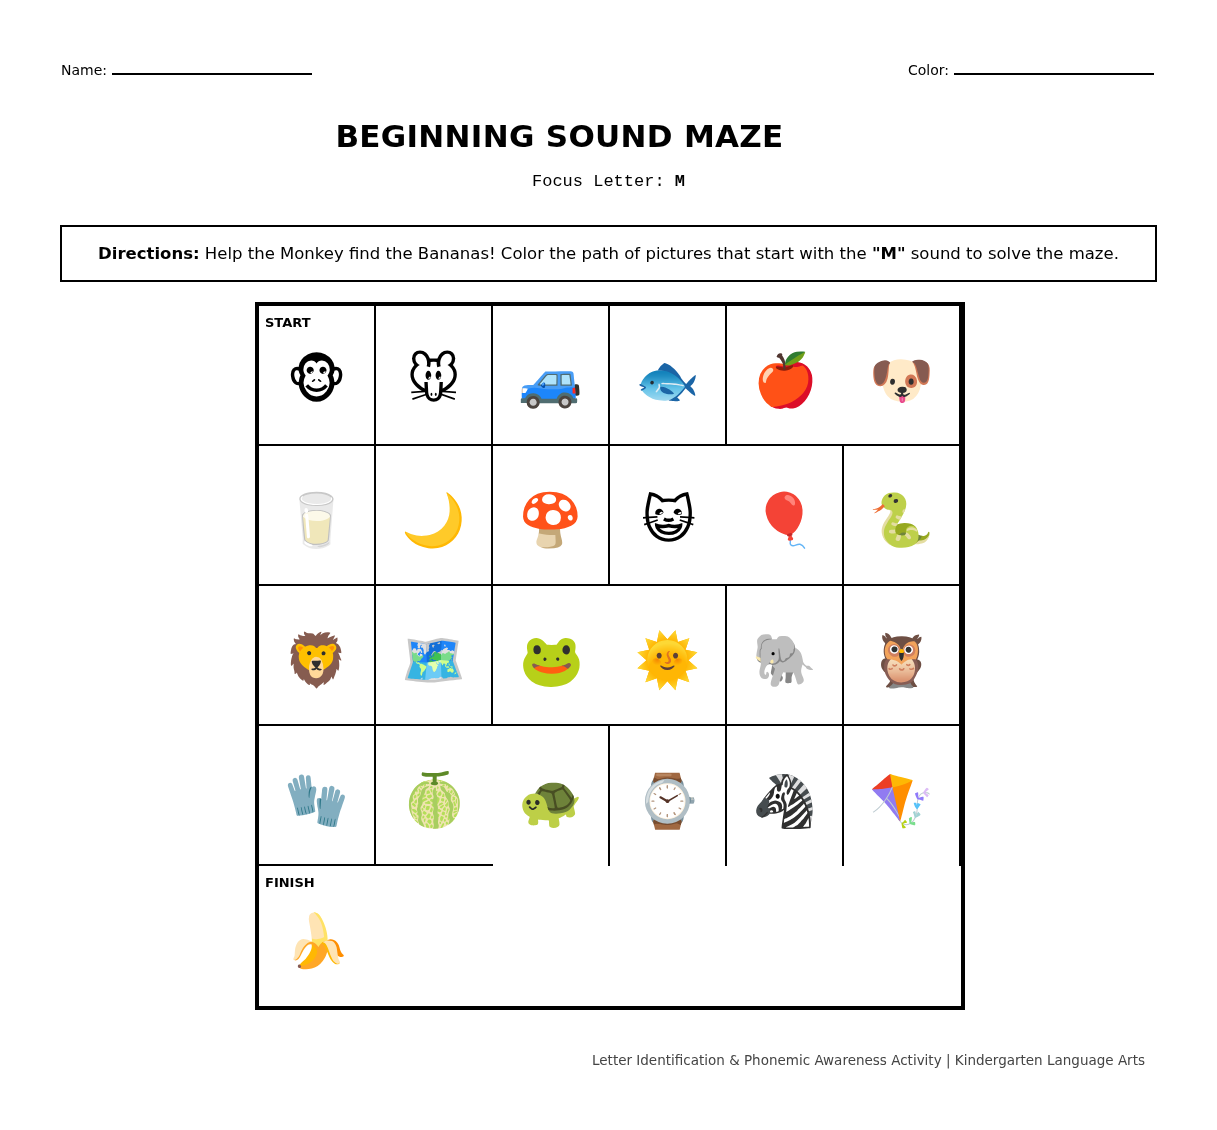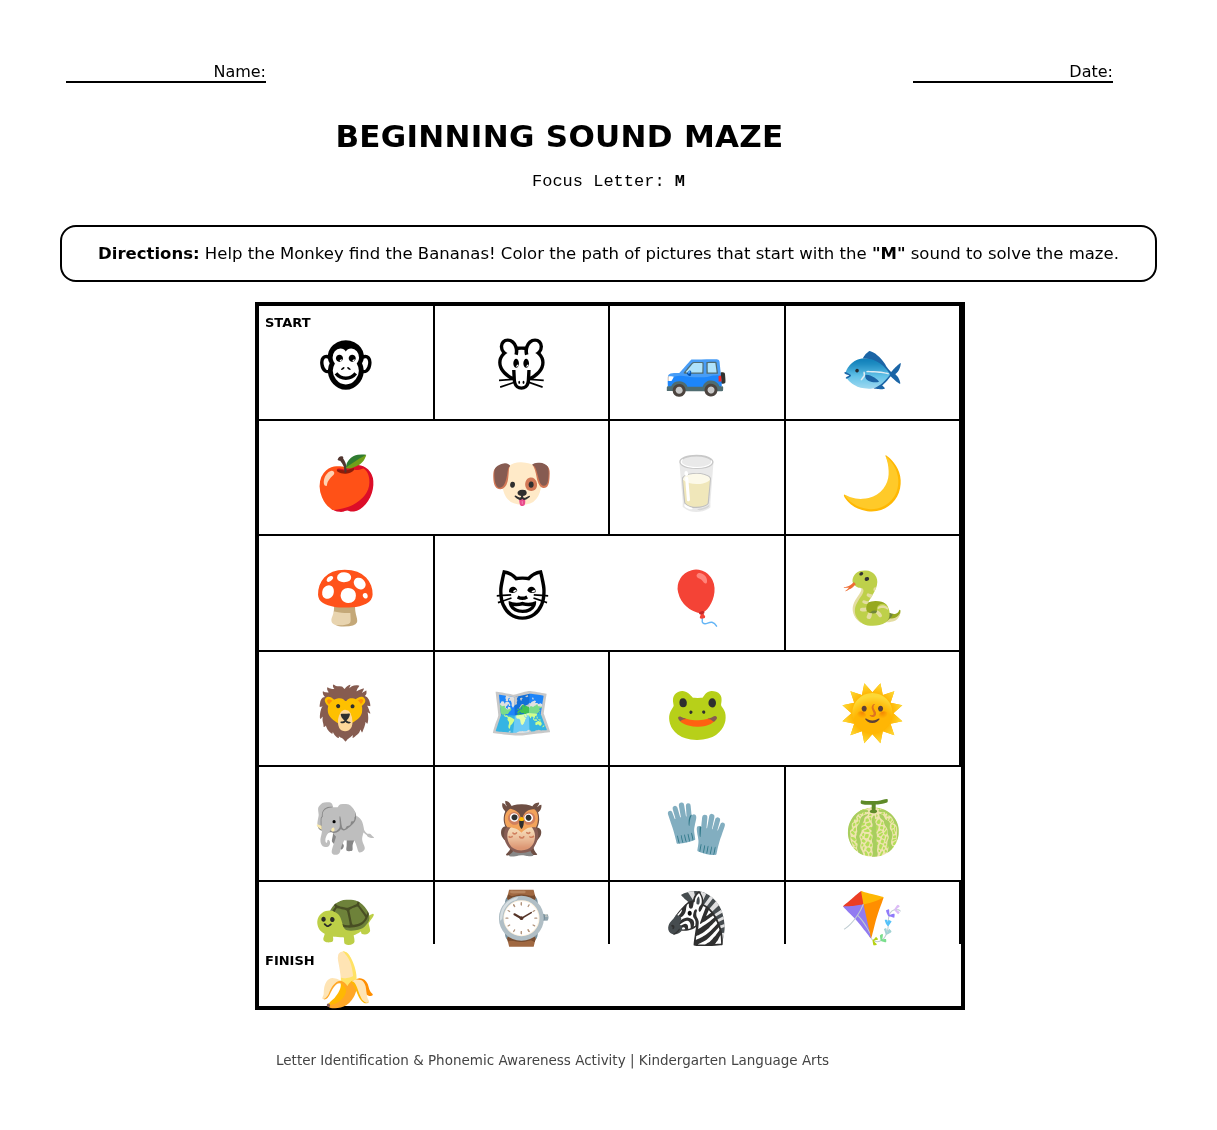--- a/index.html
+++ b/index.html
@@ -1,76 +1,76 @@
 <!DOCTYPE html>
 <html><head>
 <meta charset="utf-8">
 <style>
   html, body { margin: 0; padding: 0; background: #ffffff; }
   body {
     width: 1217px; height: 1130px; position: relative; overflow: hidden;
     font-family: "DejaVu Sans", "Liberation Sans", sans-serif; color: #000;
   }
   .name-line, .date-line {
-    position: absolute; top: 62px; font-size: 16px; display: flex; align-items: flex-end; flex-direction: column;
+    position: absolute; top: 62px; font-size: 14px; display: flex; align-items: flex-end;
   }
   .name-line { left: 61px; }
   .date-line { left: 908px; }
   .line-blank { display: inline-block; border-bottom: 2px solid #000; margin-left: 5px; margin-bottom: 3px; }
   .name-line .line-blank { width: 200px; }
   .date-line .line-blank { width: 200px; }
 
   .title {
     position: absolute; left: 0; width: 1119px; top: 118px; text-align: center;
     font-size: 31px; font-weight: bold; letter-spacing: 0.3px;
   }
   .focus {
     position: absolute; left: 0; width: 1217px; top: 172px; text-align: center; font-size: 17px; font-family: Liberation Mono, monospace;
   }
   .focus b { font-weight: bold; }
 
   .directions {
     position: absolute; left: 60px; top: 225px; width: 1093px; height: 53px;
-    border: 2px solid #000; border-radius: 16px;
+    border: 2px solid #000; border-radius: 0;
     display: flex; align-items: center; justify-content: center;
     font-size: 16.5px;
   }
   .directions b { font-weight: bold; }
 
   .maze {
     position: absolute; left: 255px; top: 302px; width: 702px; height: 700px;
     border: 4px solid #000;
-    display: grid; grid-template-columns: repeat(4, 1fr); grid-template-rows: repeat(5, 1fr);
+    display: grid; grid-template-columns: repeat(6, 1fr); grid-template-rows: repeat(5, 1fr);
   }
   .cell {
     position: relative; border-right: 2px solid #000; border-bottom: 2px solid #000;
     display: flex; align-items: center; justify-content: center;
     box-sizing: border-box;
   }
   .cell:nth-child(5n) { border-right: none; }
   .cell:nth-child(n+21) { border-bottom: none; }
   .cell-label {
     position: absolute; left: 6px; top: 9px; font-size: 13px; font-weight: bold;
   }
   .emoji { font-size: 52px; line-height: 1; margin-top: 10px; }
 
   .footer {
-    position: absolute; left: 0; width: 1105px; top: 1052px; text-align: center;
-    font-size: 13.5px; color: #444;
+    position: absolute; left: 0; width: 1105px; top: 1052px; text-align: right;
+    font-size: 13.5px; color: #444; padding-left: 40px;
   }
 </style>
 </head>
 <body>
 
 <div class="name-line">
   <span>Name:</span>
   <span class="line-blank"></span>
 </div>
 <div class="date-line">
-  <span>Date:</span>
+  <span>Color:</span>
   <span class="line-blank"></span>
 </div>
 
 <div class="title">BEGINNING SOUND MAZE</div>
 <div class="focus">
   <span>Focus Letter:</span>
   <b>M</b>
 </div>
 
 <div class="directions">

